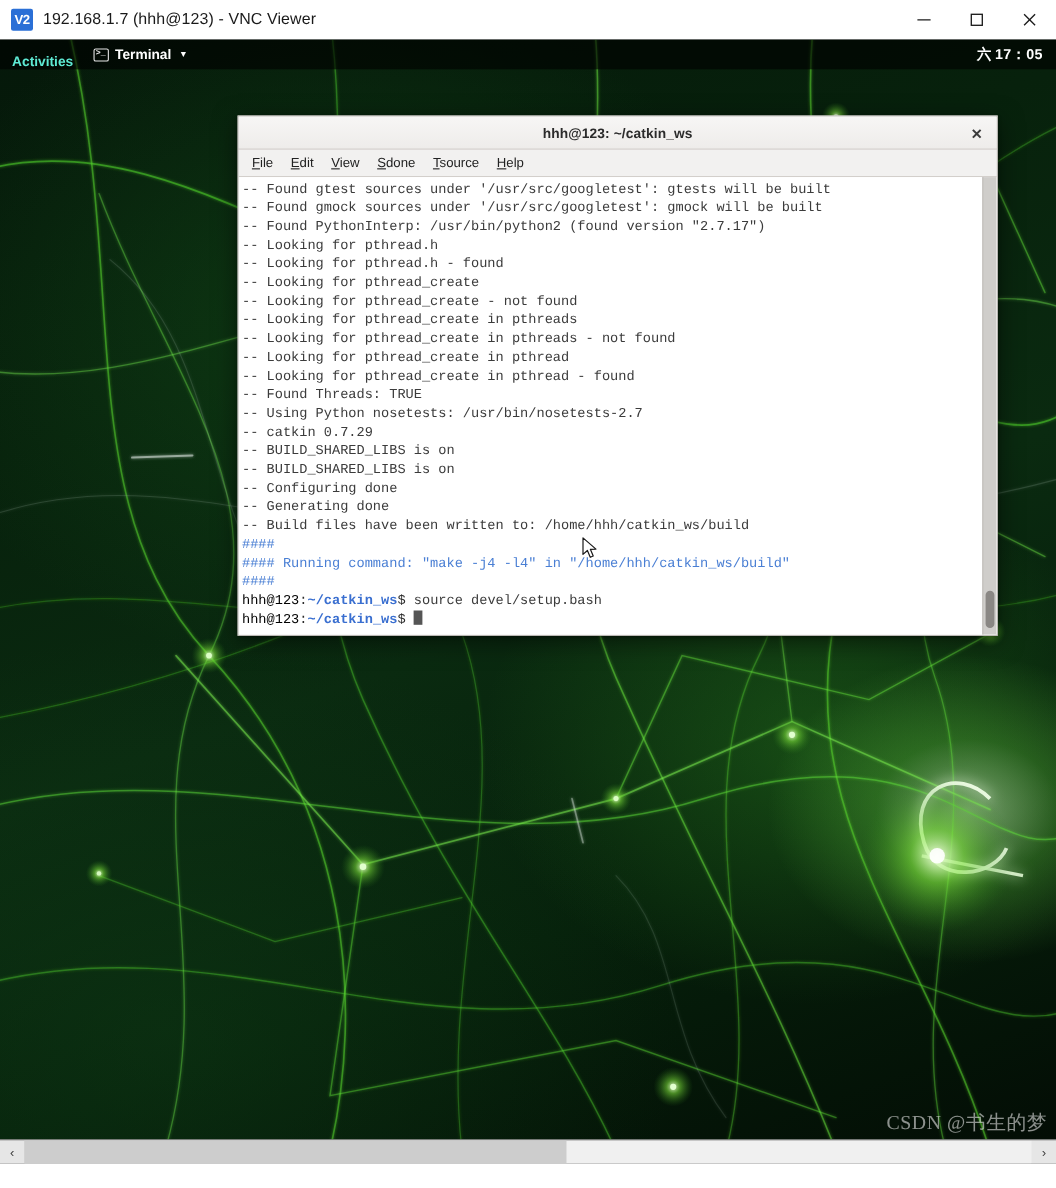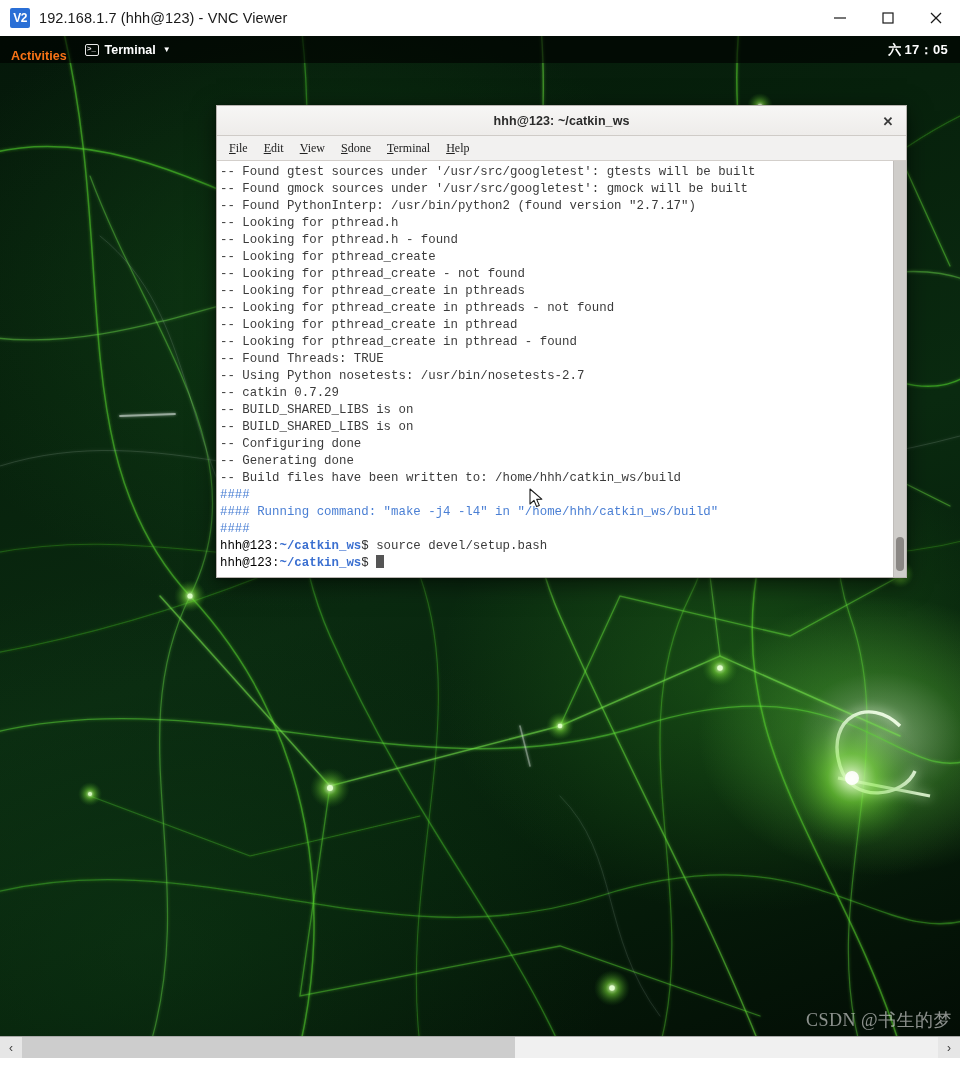--- a/index.html
+++ b/index.html
@@ -98,21 +98,21 @@
     display: flex; align-items: center;
     color: #ffffff;
     font-size: 12.5px;
     font-weight: bold;
     z-index: 20;
   }
   #activities-button {
     padding: 12px 10px 0 11px;
     height: 27px;
     display: flex; align-items: center;
-    color: #f97316;
+    color: #5eead4;
   }
   #app-menu-button {
     display: flex; align-items: center; gap: 6px;
     padding: 0 8px;
     height: 27px;
     color: #ffffff;
   }
   #terminal-app-icon {
     width: 14px; height: 12px;
     border: 1.6px solid #e8e8e8;
@@ -175,21 +175,20 @@
     font-weight: bold;
   }
   #terminal-menubar {
     height: 25px;
     background: #f2f1f0;
     border-bottom: 1px solid #d3cfcb;
     display: flex; align-items: center;
     padding-left: 12px;
     gap: 16px;
     flex: none;
-    font-family: Liberation Serif, serif;
   }
   .menu-item {
     font-size: 12px;
     color: #222;
     white-space: nowrap;
   }
   .menu-item .mn { text-decoration: underline; }
 
   #terminal-body {
     position: relative;
@@ -431,21 +430,21 @@
         <div id="terminal-titlebar">
           <div id="terminal-title-text">hhh@123: ~/catkin_ws</div>
           <div id="terminal-close-button">✕</div>
         </div>
 
         <div id="terminal-menubar">
           <div class="menu-item"><span class="mn">F</span><span>ile</span></div>
           <div class="menu-item"><span class="mn">E</span><span>dit</span></div>
           <div class="menu-item"><span class="mn">V</span><span>iew</span></div>
           <div class="menu-item"><span class="mn">S</span><span>done</span></div>
-          <div class="menu-item"><span class="mn">T</span><span>erminal</span></div>
+          <div class="menu-item"><span class="mn">T</span><span>source</span></div>
           <div class="menu-item"><span class="mn">H</span><span>elp</span></div>
         </div>
 
         <div id="terminal-body">
           <div id="terminal-screen"><div class="tline"><span class="c-default">-- Found gtest sources under '/usr/src/googletest': gtests will be built</span></div><div class="tline"><span class="c-default">-- Found gmock sources under '/usr/src/googletest': gmock will be built</span></div><div class="tline"><span class="c-default">-- Found PythonInterp: /usr/bin/python2 (found version "2.7.17")</span></div><div class="tline"><span class="c-default">-- Looking for pthread.h</span></div><div class="tline"><span class="c-default">-- Looking for pthread.h - found</span></div><div class="tline"><span class="c-default">-- Looking for pthread_create</span></div><div class="tline"><span class="c-default">-- Looking for pthread_create - not found</span></div><div class="tline"><span class="c-default">-- Looking for pthread_create in pthreads</span></div><div class="tline"><span class="c-default">-- Looking for pthread_create in pthreads - not found</span></div><div class="tline"><span class="c-default">-- Looking for pthread_create in pthread</span></div><div class="tline"><span class="c-default">-- Looking for pthread_create in pthread - found</span></div><div class="tline"><span class="c-default">-- Found Threads: TRUE</span></div><div class="tline"><span class="c-default">-- Using Python nosetests: /usr/bin/nosetests-2.7</span></div><div class="tline"><span class="c-default">-- catkin 0.7.29</span></div><div class="tline"><span class="c-default">-- BUILD_SHARED_LIBS is on</span></div><div class="tline"><span class="c-default">-- BUILD_SHARED_LIBS is on</span></div><div class="tline"><span class="c-default">-- Configuring done</span></div><div class="tline"><span class="c-default">-- Generating done</span></div><div class="tline"><span class="c-default">-- Build files have been written to: /home/hhh/catkin_ws/build</span></div><div class="tline"><span class="c-blue">####</span></div><div class="tline"><span class="c-blue">#### Running command: "make -j4 -l4" in "/home/hhh/catkin_ws/build"</span></div><div class="tline"><span class="c-blue">####</span></div><div class="tline"><span class="c-green">hhh@123</span><span class="c-white">:</span><span class="c-bluebold">~/catkin_ws</span><span class="c-white">$</span><span class="c-default"> source devel/setup.bash</span></div><div class="tline"><span class="c-green">hhh@123</span><span class="c-white">:</span><span class="c-bluebold">~/catkin_ws</span><span class="c-white">$</span><span class="c-default"> </span><span id="cursor-block"></span></div></div>
           <div id="terminal-scrollbar">
             <div id="terminal-scroll-thumb"></div>
           </div>
         </div>
       </div>

